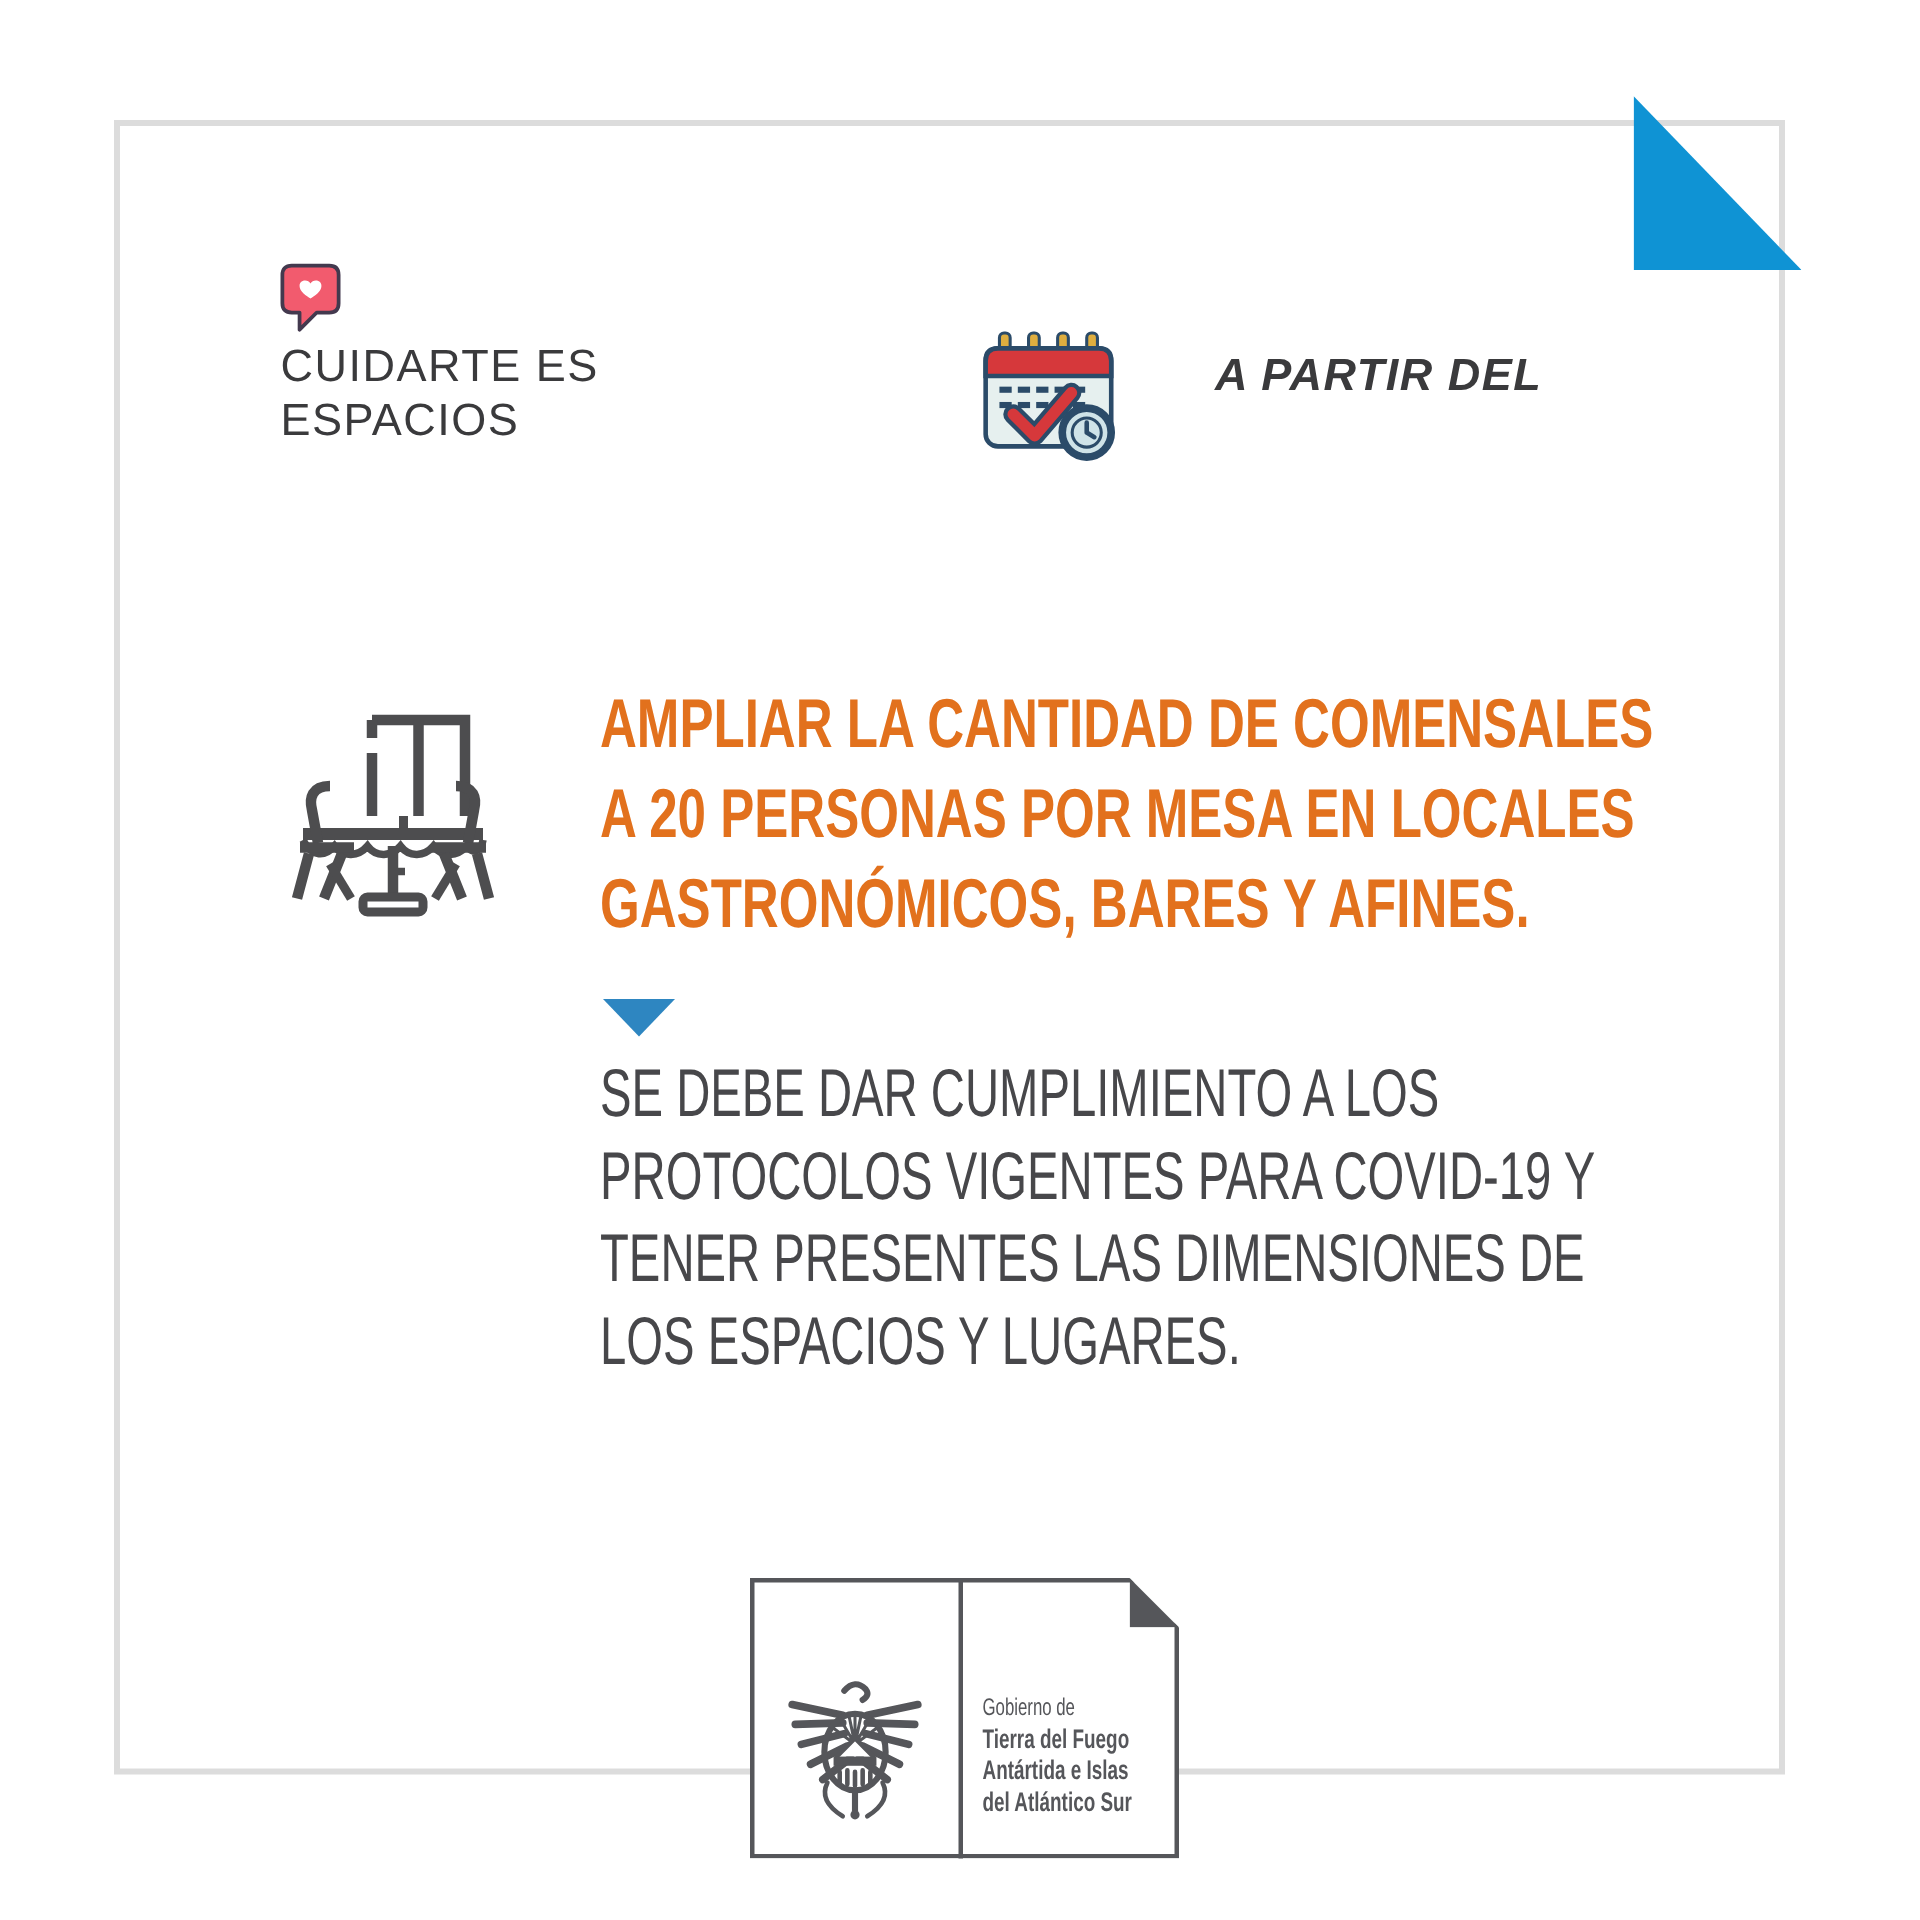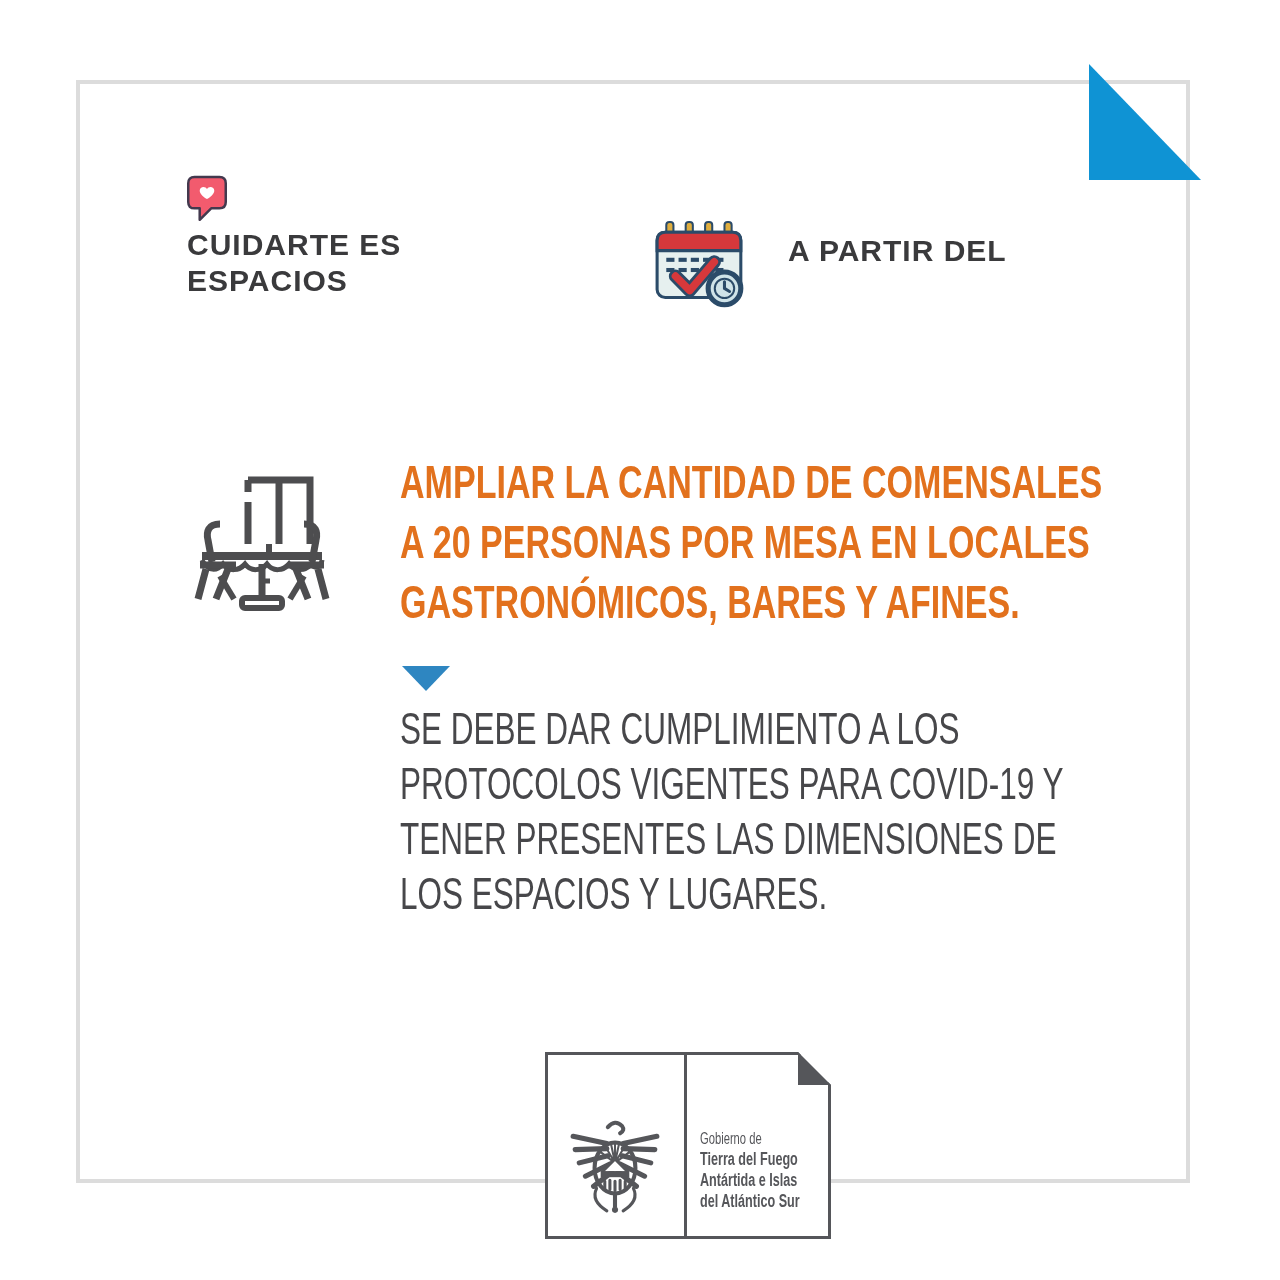--- a/index.html
+++ b/index.html
@@ -19,32 +19,32 @@
     --calendar-body:#e6f0ef;
     --clock-body:#cfe3e8;
   }
   html,body{margin:0;padding:0;background:#ffffff;}
   body{width:1280px;height:1280px;font-family:"Liberation Sans",sans-serif;}
   .stage{position:relative;width:1280px;height:1280px;overflow:hidden;background:#fff;}
   .card{position:absolute;left:76px;top:80px;width:1114px;height:1103px;border:4px solid var(--card-border);background:#fff;box-sizing:border-box;}
   .corner-triangle{position:absolute;left:1089px;top:64px;width:112px;height:116px;background:var(--corner-blue);clip-path:polygon(0 0,0 100%,100% 100%);}
 
   .brand-icon{position:absolute;left:186px;top:175px;width:42px;height:50px;}
-  .brand-text{position:absolute;left:187px;top:227px;font-size:30px;font-weight:bold;color:var(--heading-dark);line-height:36px;letter-spacing:1px;}
+  .brand-text{position:absolute;left:187px;top:227px;font-size:30px;font-weight:normal;color:var(--heading-dark);line-height:36px;letter-spacing:1px;}
 
   .calendar-icon{position:absolute;left:652px;top:220px;width:98px;height:98px;}
-  .date-text{position:absolute;left:788px;top:233px;font-size:30px;font-weight:bold;color:var(--heading-dark);line-height:35px;letter-spacing:1px;}
+  .date-text{position:absolute;left:810px;top:233px;font-size:30px;font-weight:bold;color:var(--heading-dark);line-height:35px;letter-spacing:1px;font-style:italic;}
 
   .table-icon{position:absolute;left:186px;top:468px;width:152px;height:152px;}
 
   .headline{position:absolute;left:400px;top:452px;font-size:46px;font-weight:bold;color:var(--headline-orange);line-height:60px;white-space:nowrap;transform:scaleX(0.74);transform-origin:0 0;letter-spacing:0;}
   .arrow-down{position:absolute;left:402px;top:666px;width:0;height:0;border-left:24px solid transparent;border-right:24px solid transparent;border-top:25px solid var(--arrow-blue);}
   .body-text{position:absolute;left:400px;top:701px;font-size:45px;font-weight:400;color:var(--body-gray);line-height:55px;white-space:nowrap;transform:scaleX(0.70);transform-origin:0 0;}
 
-  .logo{position:absolute;left:500px;top:1052px;width:286px;height:187px;margin-left:45px;}
+  .logo{position:absolute;left:500px;top:1052px;width:286px;height:187px;}
   .logo-box{position:absolute;left:0;top:0;right:0;bottom:0;background:#fff;border:3px solid var(--logo-gray);box-sizing:border-box;clip-path:polygon(0 0,calc(100% - 33px) 0,100% 33px,100% 100%,0 100%);}
   .logo-fold{position:absolute;right:0;top:0;width:33px;height:33px;background:var(--logo-gray);clip-path:polygon(0 0,100% 100%,0 100%);}
   .logo-divider{position:absolute;left:139px;top:0;width:3px;height:100%;background:var(--logo-gray);}
   .crest{position:absolute;left:21px;top:64px;width:98px;height:104px;}
   .logo-text{position:absolute;left:155px;top:76px;color:var(--logo-gray);transform:scaleX(0.70);transform-origin:0 0;white-space:nowrap;}
   .org-prefix{font-size:16px;font-weight:400;line-height:21px;}
   .org-line{font-size:18px;font-weight:bold;line-height:21px;}
 </style>
 </head>
 <body>

